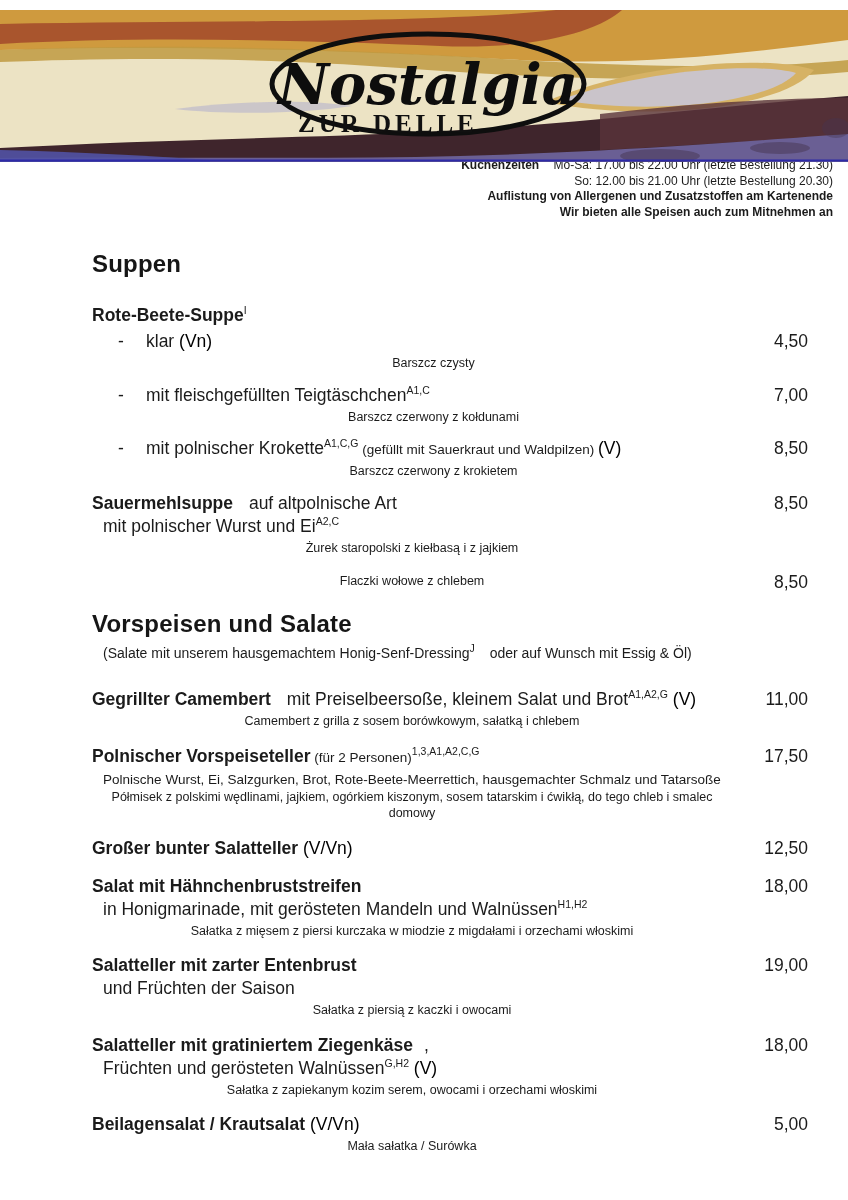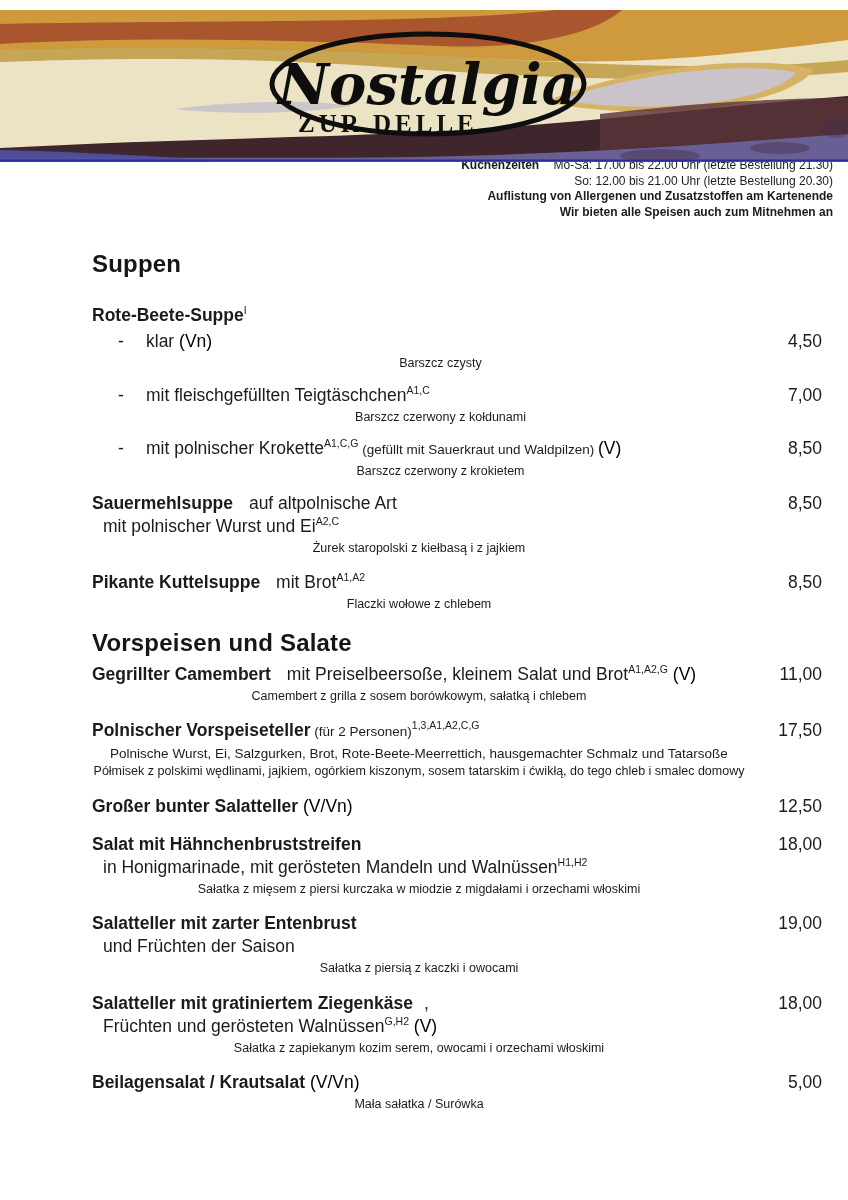--- a/index.html
+++ b/index.html
@@ -9,21 +9,21 @@
     overflow:hidden;
   }
   
   .banner{margin-top:10px;height:140px;position:relative;}
   .banner svg{display:block;width:848px;height:152px;}
   
   .info{padding:8px 15px 0 0;text-align:right;font-size:12px;line-height:15.5px;}
   .info .run-b{font-weight:700;margin-top:8px;}
   .info .run-r{font-weight:400;}
   
-  .menu{padding:14px 26px 0 92px;}
+  .menu{padding:14px 40px 0 92px;}
   h2.section-title{font-size:24px;font-weight:700;margin:16px 0 26px 0;letter-spacing:.2px;color:#161616;}
   h2.section-title.has-note{margin-bottom:6px;}
   .section-note{font-size:14px;line-height:18px;margin:0 0 26px 0;}
   .section-note sup{font-size:9px;line-height:0;}
   .row{display:flex;align-items:flex-start;margin-bottom:15px;}
   .row.group{margin-bottom:3px;}
   .row.sub{margin-bottom:12px;}
   .row.space-before{margin-top:14px;}
   .row .content{flex:1;padding-right:12px;min-width:0;}
   .row .price{width:64px;flex:none;text-align:right;font-size:17.5px;line-height:23px;}
@@ -123,28 +123,28 @@
         <div class="main-line"><span class="run-b">Sauermehlsuppe</span><span class="run-r"> auf altpolnische Art</span></div>
         <div class="main-line"><span class="run-r">mit polnischer Wurst und Ei</span><sup class="run-sup">A2,C</sup></div>
         <div class="desc">
           <span class="run-d2">Żurek staropolski z kiełbasą i z jajkiem</span>
         </div>
       </div>
       <div class="price">8,50</div>
     </div>
     <div class="row">
       <div class="content">
-        <div class="main-line"><span class="run-b">Pikante Kuttelsuppe</span><span class="run-r"> mit Brot</span><sup class="run-sup">A1,A2</sup></div>
         <div class="desc">
           <span class="run-d2">Flaczki wołowe z chlebem</span>
         </div>
       </div>
       <div class="price">8,50</div>
     </div>
     <h2 class="section-title has-note">Vorspeisen und Salate</h2>
+    <div class="section-note"><span class="run-r">(Salate mit unserem hausgemachtem Honig-Senf-Dressing</span><sup class="run-sup">J</sup><span class="run-r"> oder auf Wunsch mit Essig &amp; Öl)</span></div>
     <div class="row">
       <div class="content">
         <div class="main-line"><span class="run-b">Gegrillter Camembert</span><span class="run-r"> mit Preiselbeersoße, kleinem Salat und Brot</span><sup class="run-sup">A1,A2,G</sup><span class="run-g"> (V)</span></div>
         <div class="desc">
           <span class="run-d2">Camembert z grilla z sosem borówkowym, sałatką i chlebem</span>
         </div>
       </div>
       <div class="price">11,00</div>
     </div>
     <div class="row">

